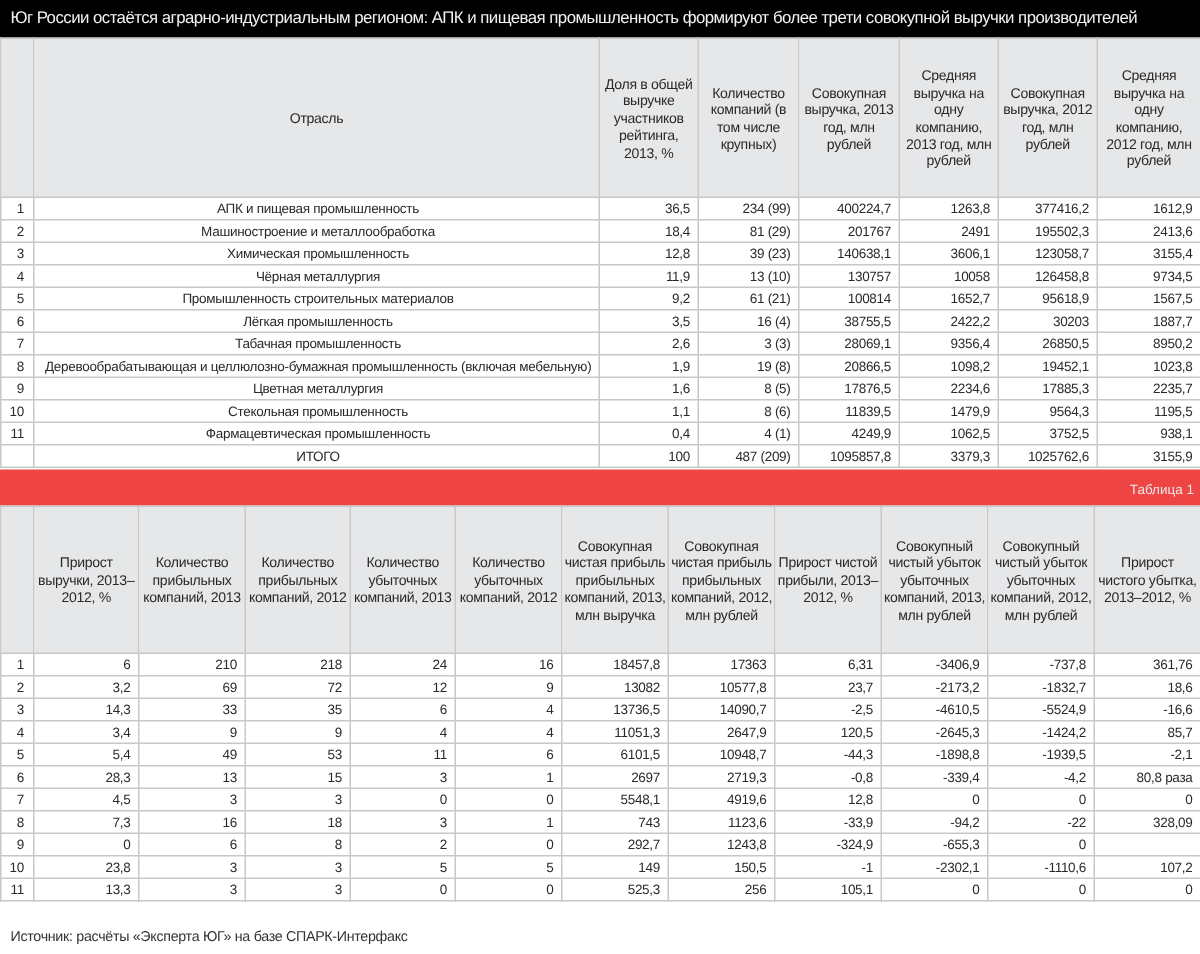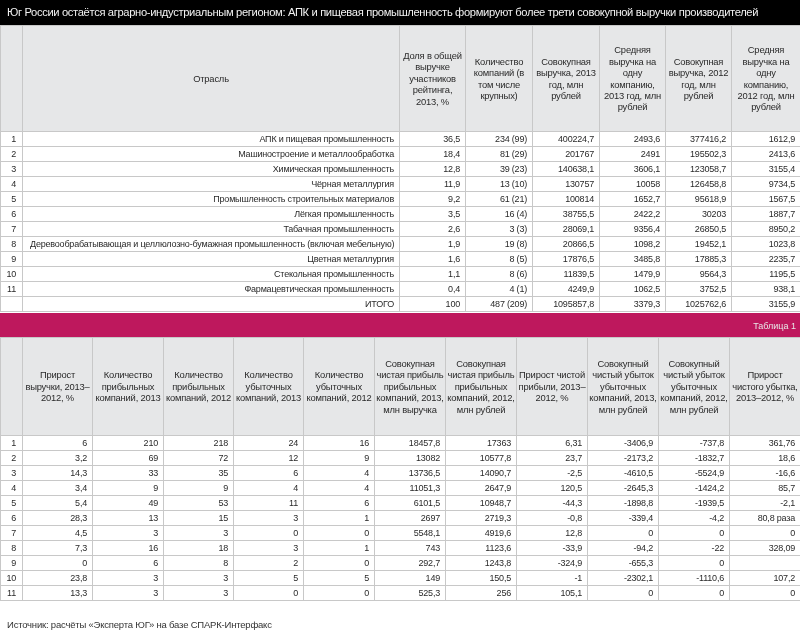--- a/index.html
+++ b/index.html
@@ -9,27 +9,27 @@
       position: absolute; left: 0; top: 0; width: 800px; height: 25px;
       background: #000; color: #f2f2f2; font-size: 11.2px; line-height: 25px;
       padding-left: 7px; white-space: nowrap; letter-spacing: -0.35px;
       font-family: Liberation Sans, sans-serif; transform-origin: left center;
     }
     table { border-collapse: collapse; table-layout: fixed; position: absolute; left: 0; width: 800px; }
     td, th { border: 1px solid #c8c8c8; font-weight: normal; font-size: 9px; overflow: hidden; white-space: nowrap; }
     thead th { background: #e6e7e8; color: #2a2a2a; text-align: center; vertical-align: middle; white-space: normal; line-height: 11.4px; font-size: 9.4px; padding: 0 1px; letter-spacing: -0.2px; }
     tbody td { background: #fff; height: 15px; line-height: 14px; text-align: right; padding: 0 5px 0 3px; letter-spacing: -0.2px; }
     tbody td.num { text-align: right; padding-right: 6px; }
-    tbody td.name { text-align: right; padding-left: 7px; margin-top: 36px; }
+    tbody td.name { text-align: center; padding-left: 7px; margin-top: 36px; }
     #table-top { top: 25px; }
     #table-top thead th { height: 106px; }
     #table-bottom { top: 337px; }
     #table-bottom thead th { height: 98px; }
     .sep-bar {
-      position: absolute; left: 0; top: 313px; width: 800px; height: 24px; background: #be185d;
+      position: absolute; left: 0; top: 313px; width: 800px; height: 24px; background: #ef4444;
       color: #e8e8e8; font-size: 9px; text-align: right; padding-right: 4px; line-height: 26px;
     }
     .source {
       position: absolute; left: 7px; top: 619px; font-size: 9.5px; color: #333; letter-spacing: -0.2px;
     }
   </style>
 </head>
 <body>
 
 <div class="title-bar">Юг России остаётся аграрно-индустриальным регионом: АПК и пищевая промышленность формируют более трети совокупной выручки производителей</div>
@@ -57,21 +57,21 @@
       <th>Средняя выручка на одну компанию, 2012 год, млн рублей</th>
     </tr>
   </thead>
   <tbody id="top-body">
       <tr>
         <td class="num">1</td>
         <td class="name">АПК и пищевая промышленность</td>
         <td>36,5</td>
         <td>234 (99)</td>
         <td>400224,7</td>
-        <td>2493,6</td>
+        <td>1263,8</td>
         <td>377416,2</td>
         <td>1612,9</td>
       </tr>
       <tr>
         <td class="num">2</td>
         <td class="name">Машиностроение и металлообработка</td>
         <td>18,4</td>
         <td>81 (29)</td>
         <td>201767</td>
         <td>2491</td>
@@ -137,21 +137,21 @@
         <td>1098,2</td>
         <td>19452,1</td>
         <td>1023,8</td>
       </tr>
       <tr>
         <td class="num">9</td>
         <td class="name">Цветная металлургия</td>
         <td>1,6</td>
         <td>8 (5)</td>
         <td>17876,5</td>
-        <td>3485,8</td>
+        <td>2234,6</td>
         <td>17885,3</td>
         <td>2235,7</td>
       </tr>
       <tr>
         <td class="num">10</td>
         <td class="name">Стекольная промышленность</td>
         <td>1,1</td>
         <td>8 (6)</td>
         <td>11839,5</td>
         <td>1479,9</td>

